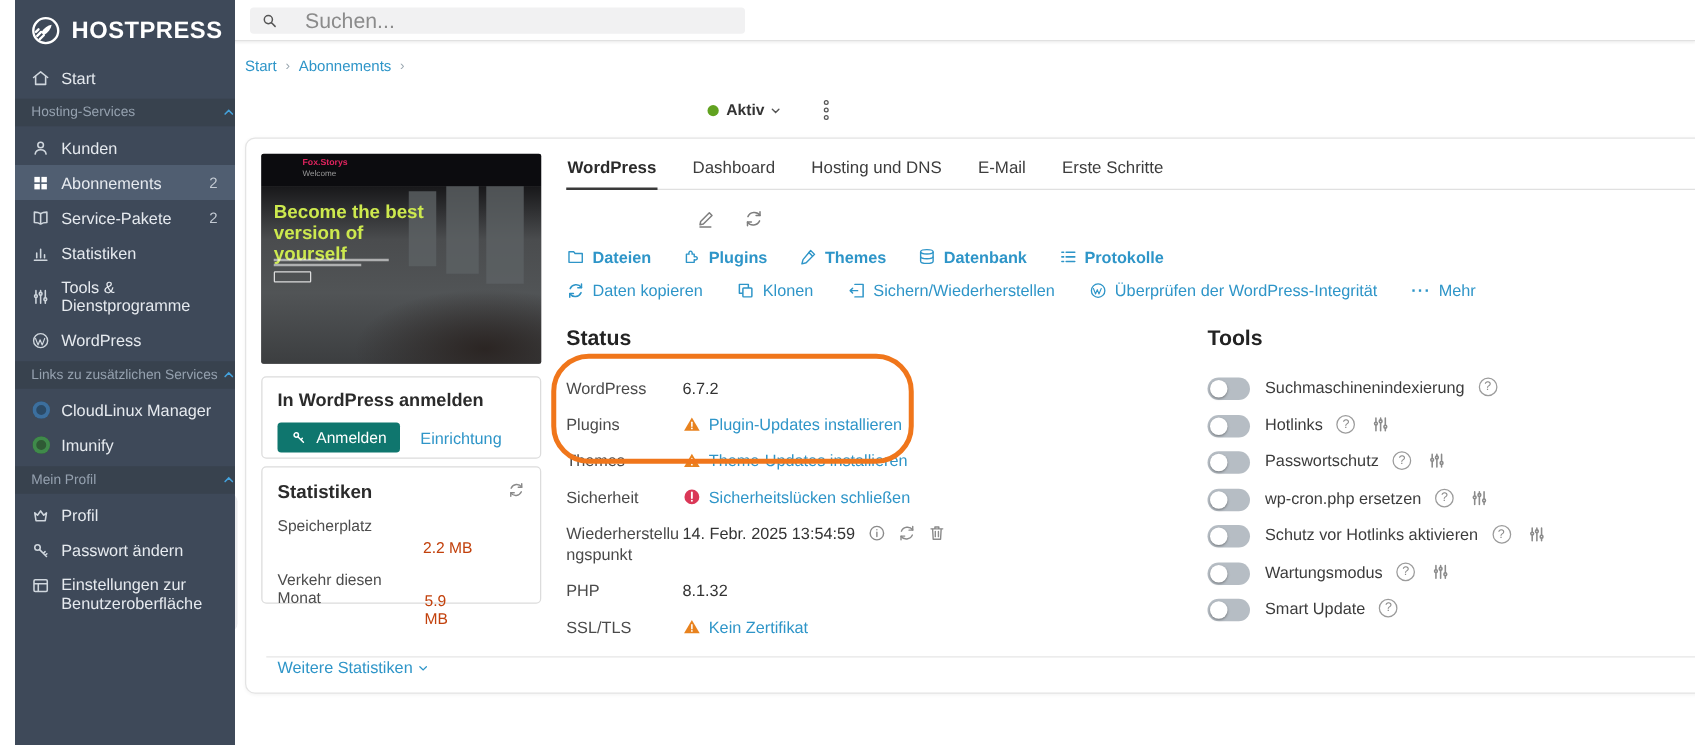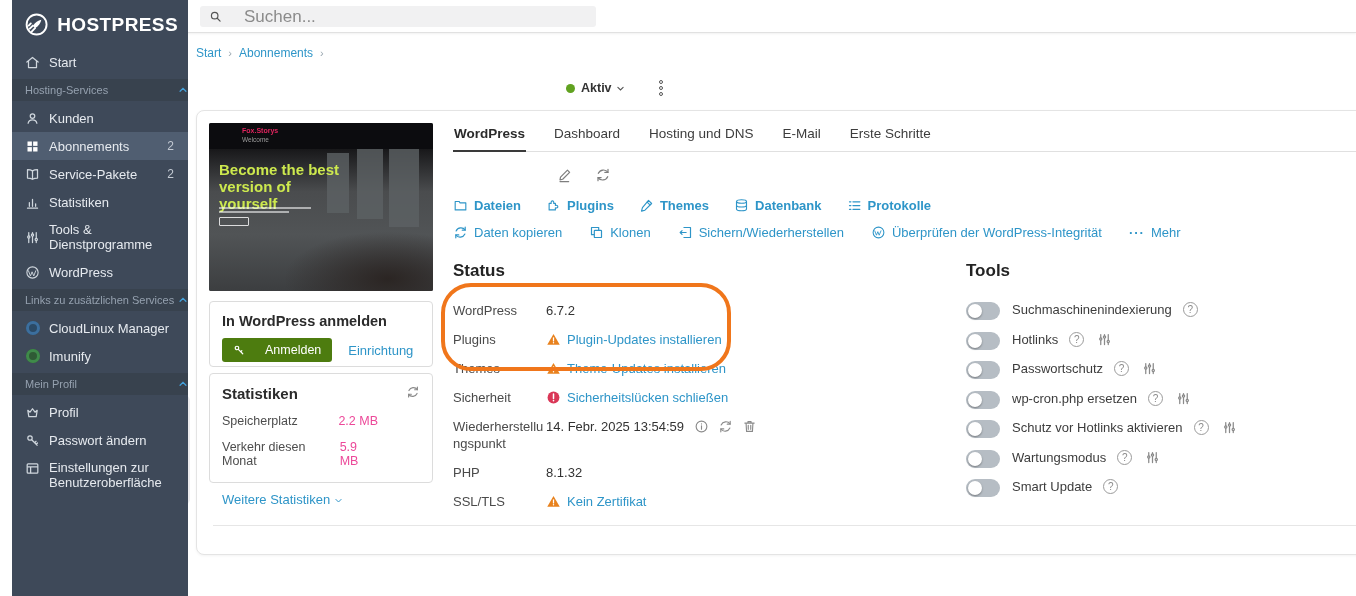--- a/index.html
+++ b/index.html
@@ -74,30 +74,30 @@
     border:1px solid rgba(255,255,255,.8); border-radius:1px; }
   .pv-body { position:absolute; right:0; bottom:0; width:150px; height:60px;
     background:radial-gradient(ellipse at 70% 80%, #2b2523 0%, rgba(43,37,35,0) 70%); }
 
   
   .mini-card { position:absolute; left:12px; width:224px; background:#fff;
     border:1px solid #dcdcdc; border-radius:4px; padding:11px 12px; }
   .login-card { top:190px; height:66px; }
   .mini-title { font-size:14.5px; font-weight:700; color:#2b2b2b; }
   .login-row { display:flex; align-items:center; gap:16px; margin-top:9px; }
-  .btn-primary { display:inline-flex; align-items:center; gap:20px; background:#4d7c0f; color:#fff;
+  .btn-primary { display:inline-flex; align-items:center; gap:8px; background:#0f766e; color:#fff;
     font-size:12.5px; border:none; border-radius:3px; height:24px; padding:0 11px; cursor:pointer;
     font-family:inherit; }
   .btn-primary .i { width:12px; height:12px; }
   a.blue-link { color:#2e95c8; font-size:13px; text-decoration:none; cursor:pointer; }
   .stats-card { top:262px; height:110px; }
   .stats-head { display:flex; align-items:flex-start; }
   .stats-head .i { width:14px; height:14px; color:#8a8a8a; margin-left:auto; cursor:pointer; }
   .stat-row { display:flex; font-size:12.5px; color:#4d4d4d; margin-top:12px; }
-  .stat-row .sv { margin-left:auto; color:#ec4899; padding-right:42px; }
+  .stat-row .sv { margin-left:auto; color:#c2410c; padding-right:42px;margin-top:17px; }
   .stats-more { margin-top:24px; font-size:13px; }
   .caret-sm { display:inline-block; width:9px; height:9px; color:#2e95c8; vertical-align:-1px; }
 
   
   .tabs { position:absolute; left:256px; top:13px; right:0; display:flex; gap:27px;
     border-bottom:1px solid #e0e0e0; }
   .tab { font-size:13.5px; color:#3d3d3d; padding:2px 1px 9px; cursor:pointer; }
   .tab.active { color:#2b2b2b; font-weight:700; border-bottom:2px solid #3a3a3a; margin-bottom:-1px; }
 
   .quick-icons { position:absolute; left:361px; top:56px; display:flex; gap:21px; color:#7e7e7e; }

